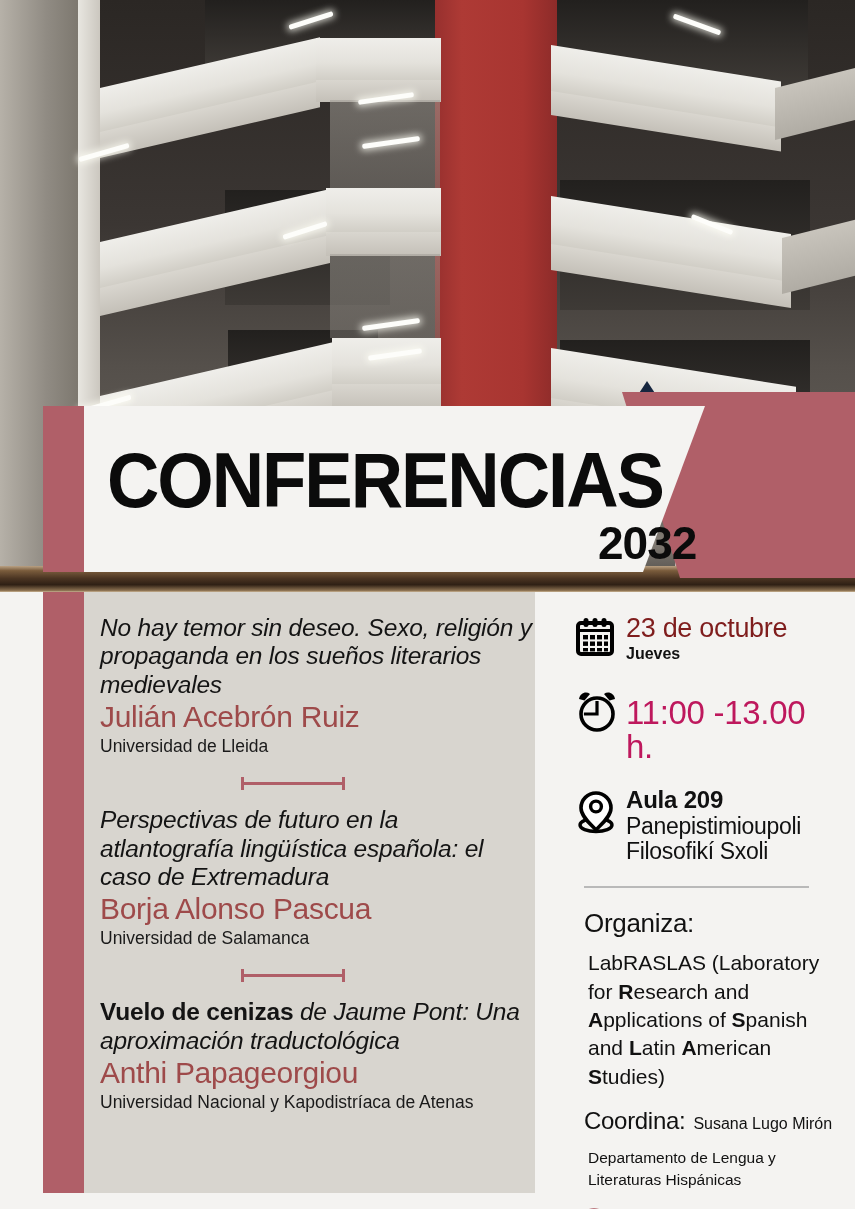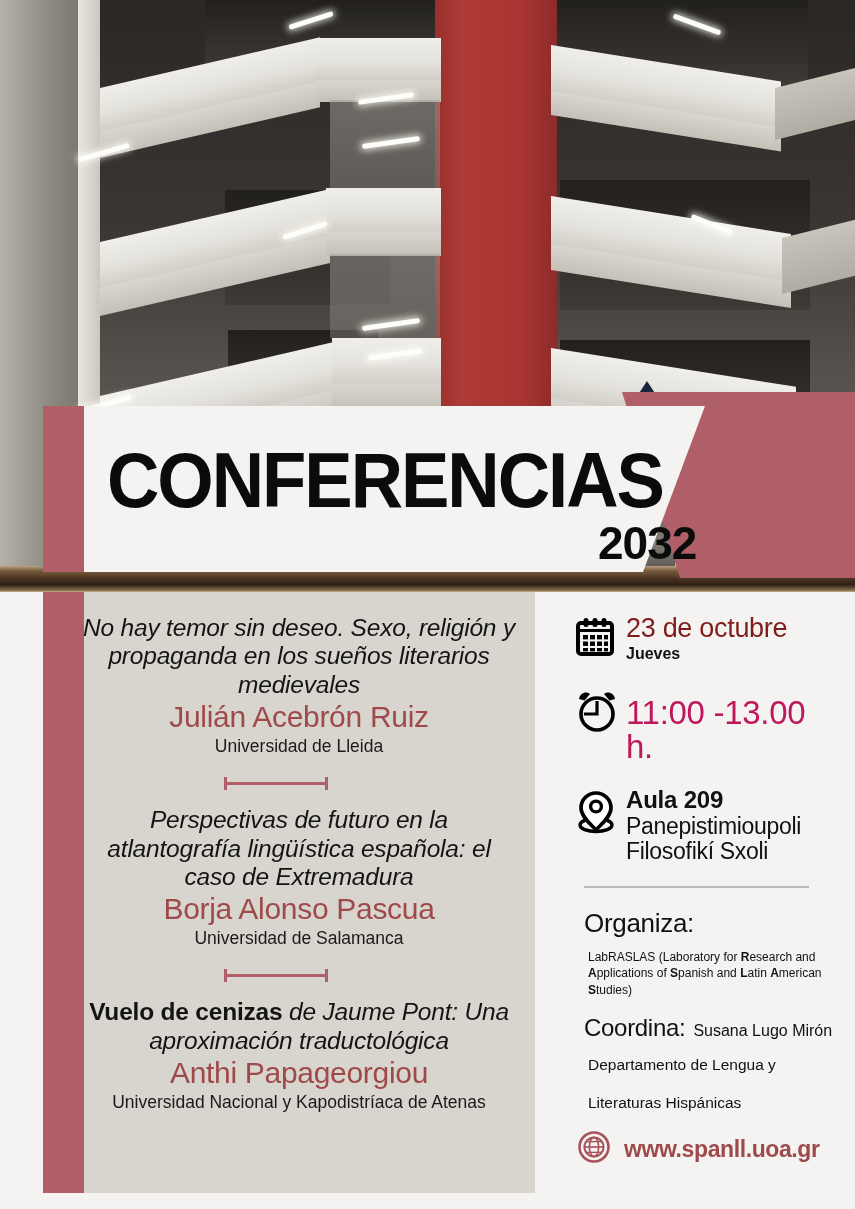--- a/index.html
+++ b/index.html
@@ -102,21 +102,21 @@
 
   
   .left-panel {
     position:absolute; left:43px; top:592px; width:492px; height:601px;
     background:#d8d5cf;
   }
   .left-bar {
     position:absolute; left:43px; top:592px; width:41px; height:601px;
     background:#b05f68;
   }
-  .talks { position:absolute; left:83px; top:614px; width:432px;text-align:center; }
+  .talks { position:absolute; left:100px; top:614px; width:432px; }
 
   .talk { margin-bottom:0; }
   .talk-title {
     font-style:italic; font-size:24.5px; line-height:1.16;
     color:#141414; letter-spacing:-.2px;
   }
   .talk-title b { font-style:normal; font-weight:bold; }
   .talk-title i { font-style:italic; font-weight:normal; }
   .speaker {
     font-size:30px; color:#9e4a4a; line-height:1.2; 
@@ -140,21 +140,21 @@
 
   .date-main { font-size:27px; color:#7f1d1d; line-height:1.05; letter-spacing:-.3px; }
   .date-sub { font-size:16px; font-weight:bold; color:#111; line-height:1.2; margin-top:2px; }
   .time-main { font-size:33px; color:#be185d; line-height:1.05; letter-spacing:-.3px; padding-top:10px; }
   .place-main { font-size:24px; font-weight:bold; color:#111; line-height:1.12; letter-spacing:-.2px; }
   .place-sub { font-size:23px; color:#111; line-height:1.1; letter-spacing:-.3px; }
 
   .hr { height:2px; background:#b9b9b9; margin:8px 0 20px 10px; width:225px; }
 
   .org-head { font-size:26px; color:#111; letter-spacing:-.3px; margin-left:10px; }
-  .org-body { font-size:12px; color:#111; line-height:1.35; margin:10px 0 0 14px; width:240px; }
+  .org-body { font-size:21px; color:#111; line-height:1.35; margin:10px 0 0 14px; width:240px; }
   .org-body b { font-weight:bold; }
 
   .coord-row { display:flex; align-items:baseline; margin:16px 0 0 10px; }
   .coord-head { font-size:24px; color:#111; letter-spacing:-.3px; }
   .coord-name { font-size:16px; color:#111; margin-left:8px; }
 
   .dept { font-size:15.5px; color:#111; line-height:1.4; margin:12px 0 0 14px; width:230px; }
 
   .web-row { display:flex; align-items:center; margin:18px 0 0 4px; }
   .web-url {
@@ -353,21 +353,21 @@
 
     <div class="org-head">Organiza:</div>
     <div class="org-body">LabRASLAS (Laboratory for <b>R</b>esearch and <b>A</b>pplications of <b>S</b>panish and <b>L</b>atin <b>A</b>merican <b>S</b>tudies)</div>
 
     <div class="coord-row">
       <div class="coord-head">Coordina:</div>
       <div class="coord-name">Susana Lugo Mirón</div>
     </div>
 
     <div class="dept">Departamento de Lengua y</div>
-    <div class="dept" style="margin-top:16px;">Literaturas Hispánicas</div>
+    <div class="dept" style="margin-top:0;">Literaturas Hispánicas</div>
 
     <div class="web-row">
       <div>
         <svg width="32" height="32" viewBox="0 0 32 32">
           <circle cx="16" cy="16" r="14.5" fill="none" stroke="#a8535c" stroke-width="2.6"></circle>
           <circle cx="16" cy="16" r="9.6" fill="none" stroke="#a8535c" stroke-width="2"></circle>
           <ellipse cx="16" cy="16" rx="4.6" ry="9.6" fill="none" stroke="#a8535c" stroke-width="1.6"></ellipse>
           <line x1="6.4" y1="16" x2="25.6" y2="16" stroke="#a8535c" stroke-width="1.6"></line>
           <line x1="8.3" y1="10.6" x2="23.7" y2="10.6" stroke="#a8535c" stroke-width="1.4"></line>
           <line x1="8.3" y1="21.4" x2="23.7" y2="21.4" stroke="#a8535c" stroke-width="1.4"></line>

